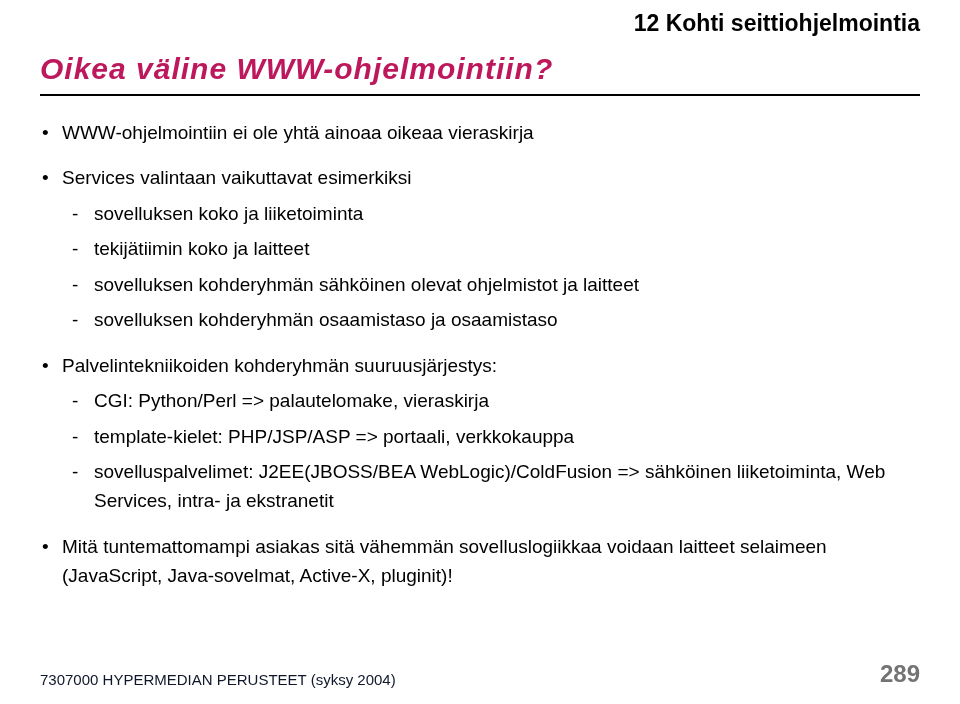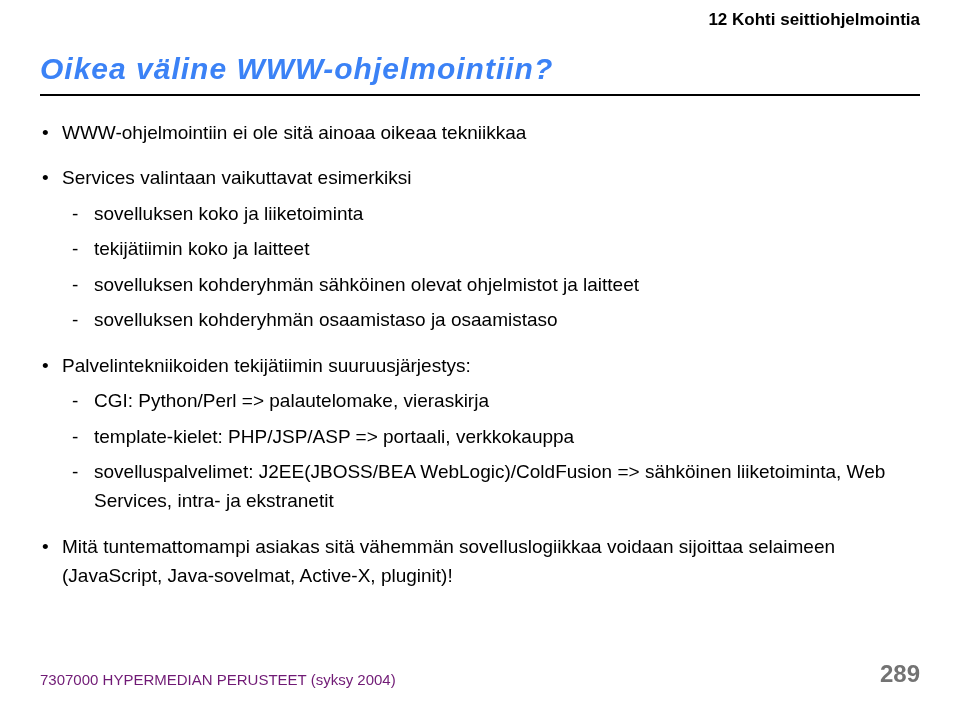--- a/index.html
+++ b/index.html
@@ -9,28 +9,28 @@
     background: #ffffff;
     font-family: Arial, Helvetica, sans-serif;
     position: relative;
     padding: 18px 40px 20px 40px;
   }
   .header-right {
     position: absolute;
     top: 10px;
     right: 40px;
     font-weight: bold;
-    font-size: 17px;
+    font-size: 23px;
     color: #000;
   }
   .title {
     font-style: italic;
     font-weight: bold;
     font-size: 30px;
-    color: #3b82f6;
+    color: #be185d;
     letter-spacing: 1px;
     margin-top: 34px;
     margin-bottom: 8px;
   }
   .rule {
     border-top: 2px solid #000;
     margin-bottom: 22px;
   }
   .content {
     color: #000;
@@ -63,41 +63,41 @@
     position: absolute;
     bottom: 16px;
     left: 40px;
     right: 40px;
     display: flex;
     justify-content: space-between;
     align-items: flex-end;
   }
   .footer-left {
     font-size: 15px;
-    color: #701a75;
+    color: #0f172a;
   }
   .footer-right {
     font-size: 24px;
     font-weight: bold;
     color: #737373;
   }
 </style>
 </head>
 <body>
 
 <div class="header-right">12 Kohti seittiohjelmointia</div>
 
 <div class="title">Oikea väline WWW-ohjelmointiin?</div>
 <div class="rule"></div>
 
 <div class="content">
 
   <div class="bullet">
     <div class="dot">•</div>
-    <div class="txt">WWW-ohjelmointiin ei ole sitä ainoaa oikeaa tekniikkaa</div>
+    <div class="txt">WWW-ohjelmointiin ei ole yhtä ainoaa oikeaa vieraskirja</div>
   </div>
 
   <div class="gap"></div>
 
   <div class="bullet">
     <div class="dot">•</div>
     <div class="txt">Services valintaan vaikuttavat esimerkiksi</div>
   </div>
   <div class="sub">
     <div class="dash">-</div>
@@ -113,40 +113,40 @@
   </div>
   <div class="sub">
     <div class="dash">-</div>
     <div class="txt">sovelluksen kohderyhmän osaamistaso ja osaamistaso</div>
   </div>
 
   <div class="gap"></div>
 
   <div class="bullet">
     <div class="dot">•</div>
-    <div class="txt">Palvelintekniikoiden tekijätiimin suuruusjärjestys:</div>
+    <div class="txt">Palvelintekniikoiden kohderyhmän suuruusjärjestys:</div>
   </div>
   <div class="sub">
     <div class="dash">-</div>
     <div class="txt">CGI: Python/Perl =&gt; palautelomake, vieraskirja</div>
   </div>
   <div class="sub">
     <div class="dash">-</div>
     <div class="txt">template-kielet: PHP/JSP/ASP =&gt; portaali, verkkokauppa</div>
   </div>
   <div class="sub">
     <div class="dash">-</div>
     <div class="txt">sovelluspalvelimet: J2EE(JBOSS/BEA WebLogic)/ColdFusion =&gt; sähköinen liiketoiminta, Web Services, intra- ja ekstranetit</div>
   </div>
 
   <div class="gap"></div>
 
   <div class="bullet">
     <div class="dot">•</div>
-    <div class="txt">Mitä tuntemattomampi asiakas sitä vähemmän sovelluslogiikkaa voidaan sijoittaa selaimeen (JavaScript, Java-sovelmat, Active-X, pluginit)!</div>
+    <div class="txt">Mitä tuntemattomampi asiakas sitä vähemmän sovelluslogiikkaa voidaan laitteet selaimeen (JavaScript, Java-sovelmat, Active-X, pluginit)!</div>
   </div>
 
 </div>
 
 <div class="footer">
   <div class="footer-left">7307000 HYPERMEDIAN PERUSTEET (syksy 2004)</div>
   <div class="footer-right">289</div>
 </div>
 
 </body></html>

